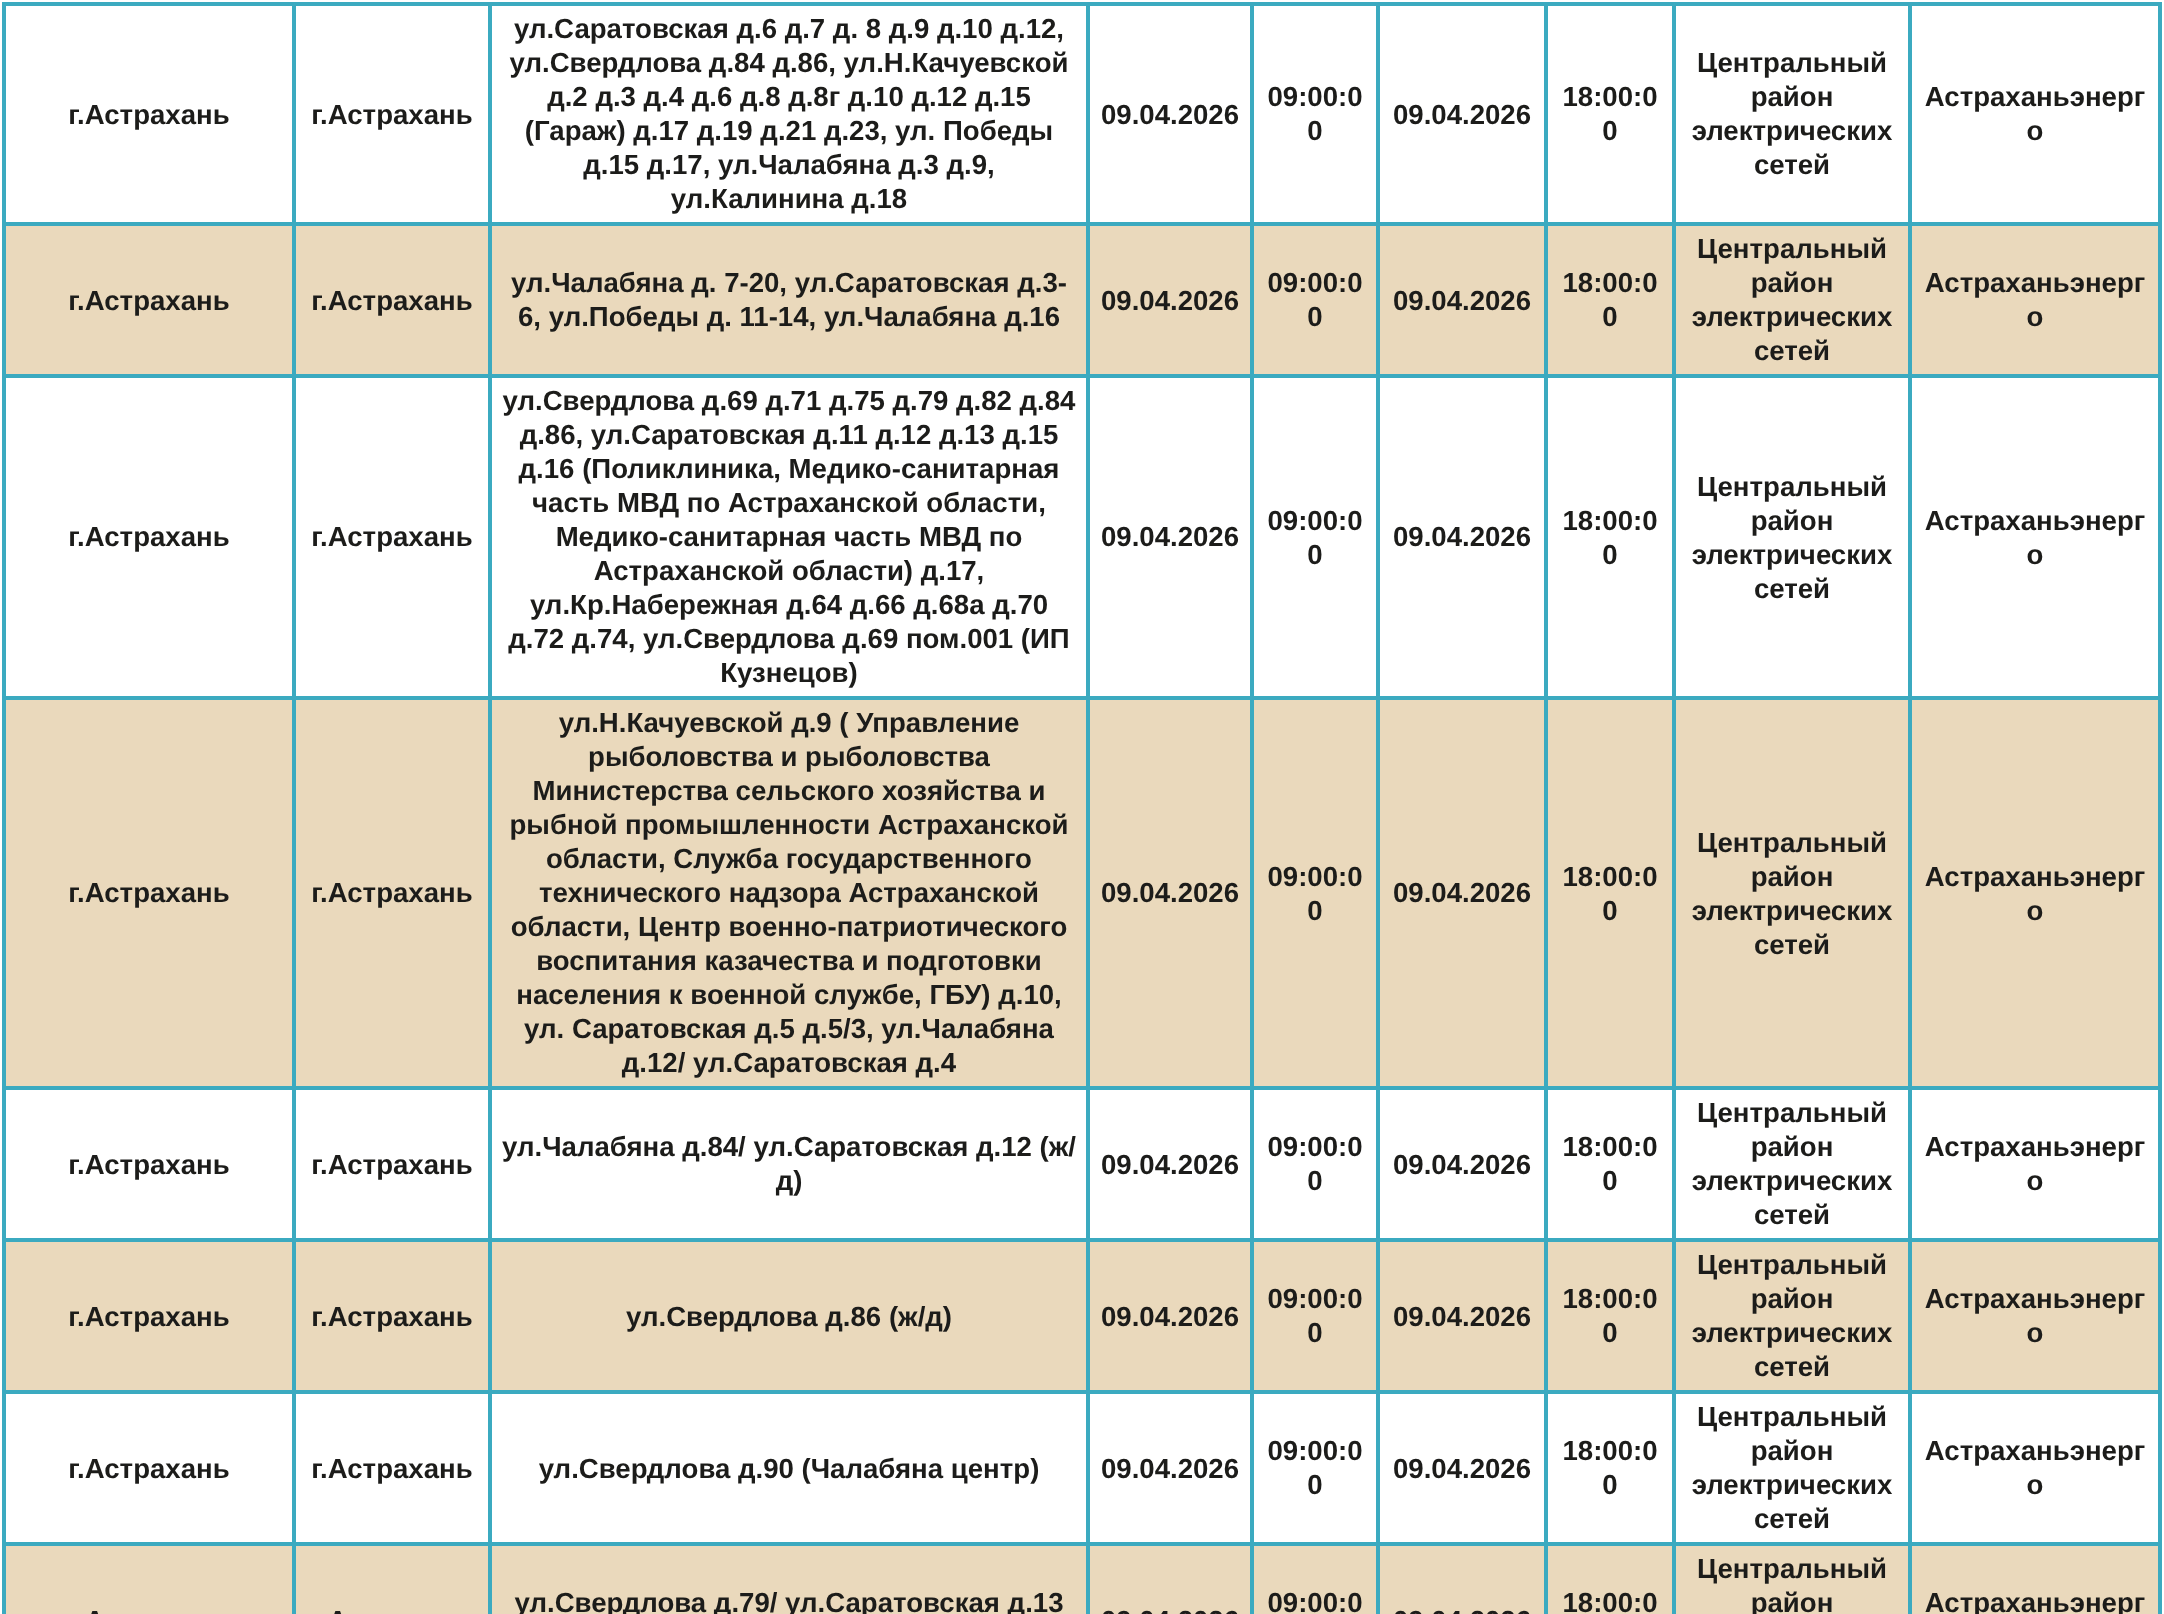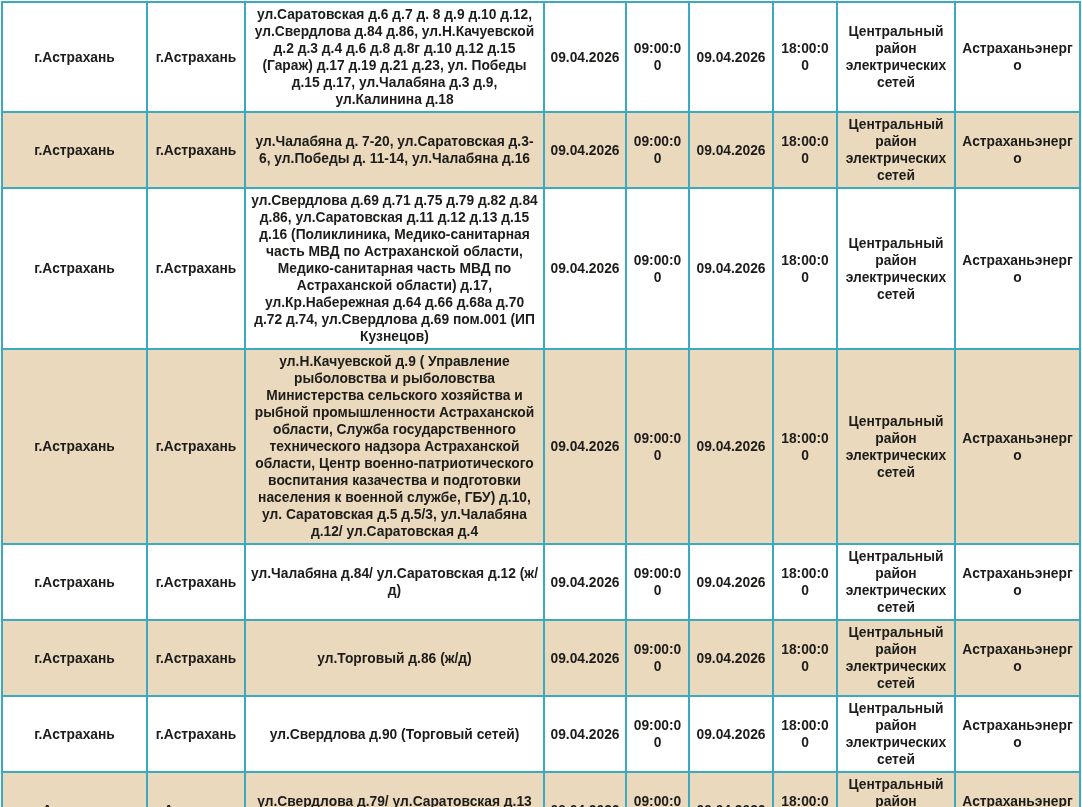--- a/index.html
+++ b/index.html
@@ -114,32 +114,32 @@
       <td>09.04.2026</td>
       <td>09:00:00</td>
       <td>09.04.2026</td>
       <td>18:00:00</td>
       <td>Центральный район электрических сетей</td>
       <td>Астраханьэнерго</td>
     </tr>
     <tr class="r5">
       <td>г.Астрахань</td>
       <td>г.Астрахань</td>
-      <td>ул.Торговый д.86 (ж/д)</td>
+      <td>ул.Свердлова д.86 (ж/д)</td>
       <td>09.04.2026</td>
       <td>09:00:00</td>
       <td>09.04.2026</td>
       <td>18:00:00</td>
       <td>Центральный район электрических сетей</td>
       <td>Астраханьэнерго</td>
     </tr>
     <tr class="r6">
       <td>г.Астрахань</td>
       <td>г.Астрахань</td>
-      <td>ул.Свердлова д.90 (Торговый сетей)</td>
+      <td>ул.Свердлова д.90 (Чалабяна центр)</td>
       <td>09.04.2026</td>
       <td>09:00:00</td>
       <td>09.04.2026</td>
       <td>18:00:00</td>
       <td>Центральный район электрических сетей</td>
       <td>Астраханьэнерго</td>
     </tr>
     <tr class="r7">
       <td>г.Астрахань</td>
       <td>г.Астрахань</td>

